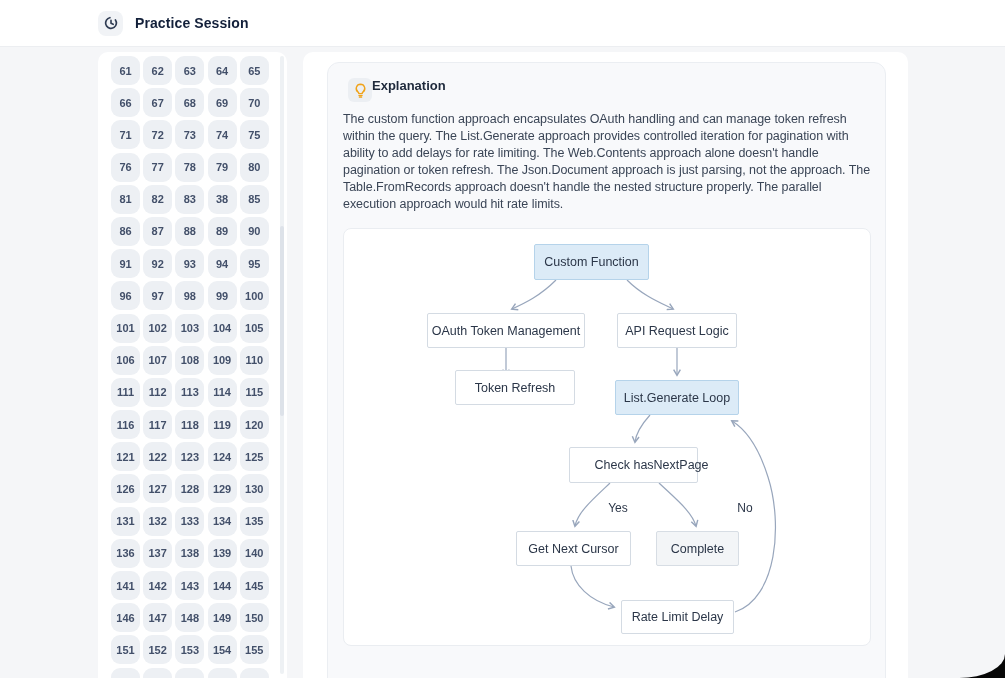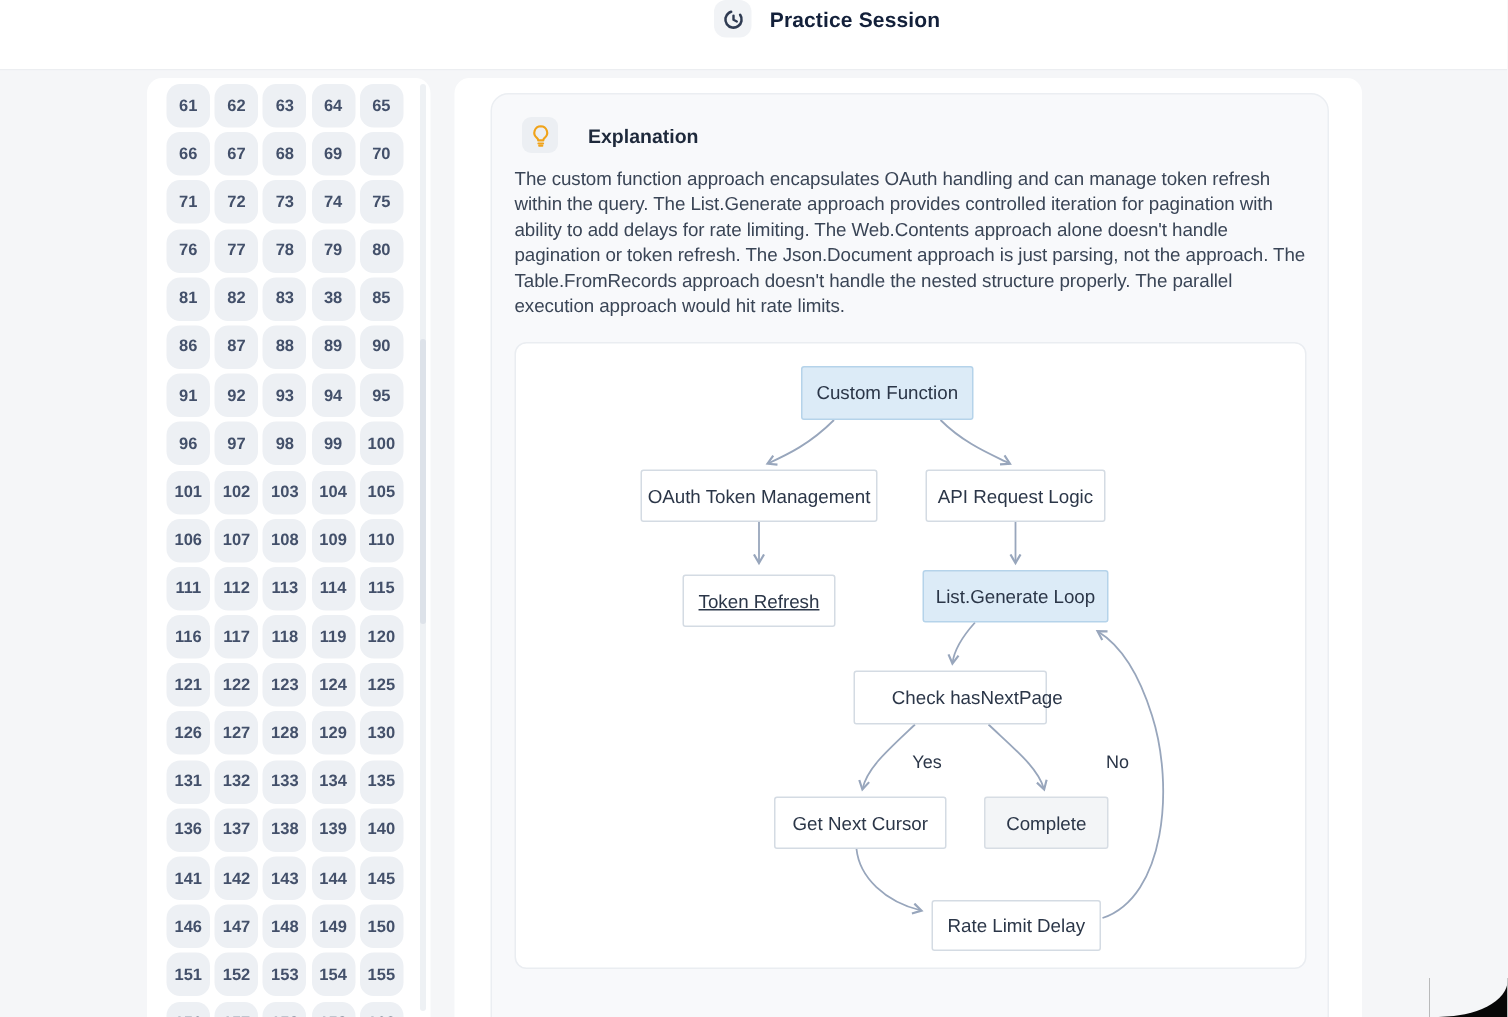--- a/index.html
+++ b/index.html
@@ -2,21 +2,21 @@
 <html><head>
 <meta charset="utf-8">
 <style>
   * { margin:0; padding:0; box-sizing:border-box; }
   html,body { width:1005px; height:678px; overflow:hidden; }
   body { font-family:"Liberation Sans", sans-serif; background:#f5f6f8; position:relative; }
 
   
   .header { position:absolute; left:0; top:0; width:1005px; height:47px;
             background:#ffffff; border-bottom:1px solid #eceef1; z-index:5;
-            display:flex; align-items:center; justify-content:space-between;flex-direction:column; }
+            display:flex; align-items:center; justify-content:space-between; }
   .hdr-left { display:flex; align-items:center; gap:12px; padding-left:98px; }
   .icon-btn { width:25px; height:25px; border:none; border-radius:8px; background:#f1f3f6;
               display:flex; align-items:center; justify-content:center; cursor:pointer; }
   .page-title { font-size:14px; font-weight:700; color:#13203a; letter-spacing:.1px; }
   .exit-btn { margin-right:96px; height:28px; padding:0 15px; border:none; border-radius:8px;
               background:#fbe6e7; color:#ce3a45; font-size:13px; font-weight:600;
               font-family:"Liberation Sans", sans-serif; cursor:pointer; }
 
   
   .sidebar { position:absolute; left:98px; top:52px; width:189px; height:626px;
@@ -28,21 +28,21 @@
   .sb-scroll { position:absolute; right:3px; top:4px; width:4px; height:618px;
                background:#eef1f4; border-radius:2px; }
   .sb-thumb { position:absolute; left:0; top:170px; width:4px; height:190px;
               background:#dde2e9; border-radius:2px; }
 
   
   .main { position:absolute; left:303px; top:52px; width:605px; height:626px;
           background:#ffffff; border-radius:10px 10px 0 0; overflow:hidden; }
   .card { position:absolute; left:24px; top:10px; width:559px; height:700px;
           background:#f8f9fb; border:1px solid #ebeef2; border-radius:12px; }
-  .card-head { position:absolute; left:20px; top:15px; display:flex; align-items:center; gap:20px; }
+  .card-head { position:absolute; left:20px; top:15px; display:flex; align-items:flex-start; gap:0; }
   .bulb-wrap { width:24px; height:24px; border-radius:6px; background:#eceff3;
                display:flex; align-items:center; justify-content:center; }
   .card-title { font-size:13px; font-weight:700; color:#1e293b; }
   .body-text { position:absolute; left:15px; top:48px; width:531px;
                font-size:12.5px; line-height:17px; color:#3a4556; letter-spacing:-0.05px; }
 
   
   .diagram { position:absolute; left:15px; top:165px; width:528px; height:418px;
              background:#ffffff; border:1px solid #eaedf1; border-radius:8px;text-align:right; }
   .edges { position:absolute; left:0; top:0; width:528px; height:418px; }
@@ -210,21 +210,21 @@
         <path d="M306,186 C297,196 292,205 291,213" marker-end="url(#arw)"></path>
         <path d="M266,254 C248,271 234,283 231,297" marker-end="url(#arw)"></path>
         <path d="M315,254 C333,271 348,283 352,297" marker-end="url(#arw)"></path>
         <path d="M227,337 C229,356 246,372 270,378" marker-end="url(#arw)"></path>
         <path d="M391,383 C433,369 439,295 424,248 C414,216 401,200 388,192" marker-end="url(#arw)"></path>
       </svg>
       <div>
           <div class="node accent" style="left: 190px; top: 15px; width: 115px; height: 36px;">Custom Function</div>
           <div class="node" style="left: 83px; top: 84px; width: 158px; height: 35px;">OAuth Token Management</div>
           <div class="node" style="left: 273px; top: 84px; width: 120px; height: 35px;">API Request Logic</div>
-          <div class="node" style="left: 111px; top: 154px; width: 102px; height: 35px; text-decoration: underline;">Token Refresh</div>
+          <div class="node" style="left: 111px; top: 141px; width: 120px; height: 35px;">Token Refresh</div>
           <div class="node accent" style="left: 271px; top: 151px; width: 124px; height: 35px;">List.Generate Loop</div>
           <div class="node" style="left: 225px; top: 218px; width: 129px; height: 36px; padding-left: 36px;">Check hasNextPage</div>
           <div class="node" style="left: 172px; top: 302px; width: 115px; height: 35px;">Get Next Cursor</div>
           <div class="node muted" style="left: 312px; top: 302px; width: 83px; height: 35px;">Complete</div>
           <div class="node" style="left: 277px; top: 371px; width: 113px; height: 34px;">Rate Limit Delay</div>
         </div>
       <div>
           <span class="edge-label" style="left: 226px; top: 279px;">Yes</span>
           <span class="edge-label" style="left: 353px; top: 279px;">No</span>
         </div>

